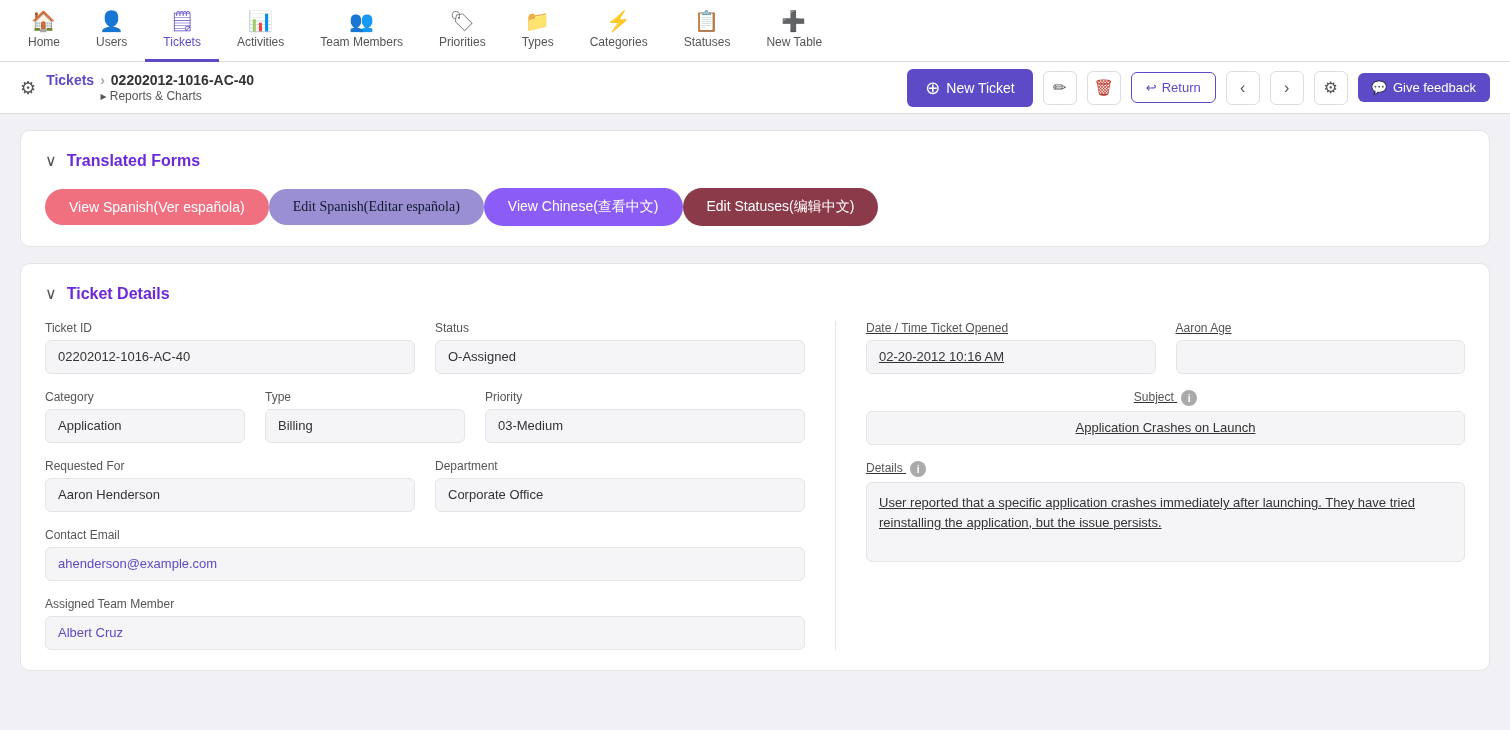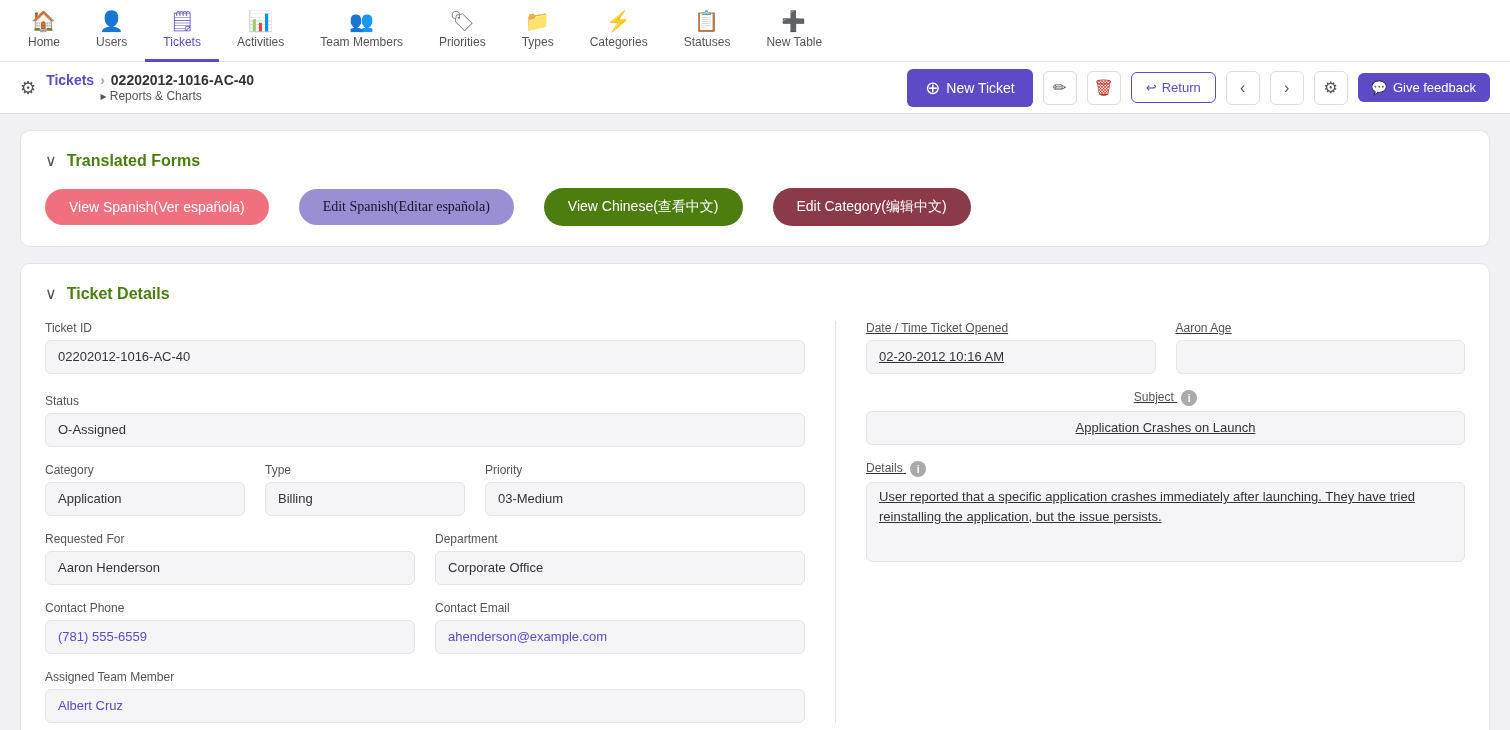--- a/index.html
+++ b/index.html
@@ -160,48 +160,47 @@
     }
     .card-header {
       display: flex;
       align-items: center;
       gap: 10px;
       margin-bottom: 18px;
     }
     .card-header h2 {
       font-size: 16px;
       font-weight: 700;
-      color: #4d7c0f;
+      color: #6d28d9;
     }
     .collapse-btn {
       background: none;
       border: none;
       cursor: pointer;
       font-size: 16px;
       color: #555;
     }
 
     
     .translated-forms-btns {
       display: flex;
-      gap: 30px;
       align-items: center;
       flex-wrap: wrap;
     }
     .tf-btn {
       border: none;
       border-radius: 20px;
       padding: 10px 24px;
       font-size: 14px;
       cursor: pointer;
       font-weight: 500;
     }
     .tf-btn-spanish-view { background: #f07080; color: #fff; }
     .tf-btn-spanish-edit { background: #9b8fd4; color: #0f172a; font-family: Liberation Serif, serif; }
-    .tf-btn-chinese-view { background: #4d7c0f; color: #fff; }
+    .tf-btn-chinese-view { background: #8b5cf6; color: #fff; }
     .tf-btn-chinese-edit { background: #8b3a4a; color: #fff; }
     .details-row {
       display: flex;
       gap: 20px;
     }
     .field-group {
       display: flex;
       flex-direction: column;
       gap: 5px;
       flex: 1;
@@ -245,21 +244,21 @@
       font-weight: bold;
       margin-left: 4px;
       vertical-align: middle;
       cursor: pointer;
     }
 
     .details-text {
       background: #f5f5f8;
       border: 1px solid #e5e5e5;
       border-radius: 6px;
-      padding: 4px 12px;
+      padding: 10px 12px;
       font-size: 13px;
       color: #333;
       min-height: 80px;
       line-height: 1.5;
     }
 
     .divider-v {
       width: 1px;
       background: #e5e5e5;
       margin: 0 10px;
@@ -356,35 +355,35 @@
 
   <div class="card">
     <div class="card-header">
       <button class="collapse-btn">∨</button>
       <h2>Translated Forms</h2>
     </div>
     <div class="translated-forms-btns">
       <button class="tf-btn tf-btn-spanish-view">View Spanish(Ver española)</button>
       <button class="tf-btn tf-btn-spanish-edit">Edit Spanish(Editar española)</button>
       <button class="tf-btn tf-btn-chinese-view">View Chinese(查看中文)</button>
-      <button class="tf-btn tf-btn-chinese-edit">Edit Category(编辑中文)</button>
+      <button class="tf-btn tf-btn-chinese-edit">Edit Statuses(编辑中文)</button>
     </div>
   </div>
 
   <div class="card">
     <div class="card-header">
       <button class="collapse-btn">∨</button>
       <h2>Ticket Details</h2>
     </div>
 
     <div class="two-column">
 
       <div class="left-panel">
 
-        <div class="details-row" style="margin-bottom:16px;flex-direction:column;">
+        <div class="details-row" style="margin-bottom:16px;">
           <div class="field-group">
             <span class="field-label">Ticket ID</span>
             <div class="field-value">02202012-1016-AC-40</div>
           </div>
           <div class="field-group">
             <span class="field-label">Status</span>
             <div class="field-value">O-Assigned</div>
           </div>
         </div>
 
@@ -408,24 +407,20 @@
             <span class="field-label">Requested For</span>
             <div class="field-value">Aaron Henderson</div>
           </div>
           <div class="field-group">
             <span class="field-label">Department</span>
             <div class="field-value">Corporate Office</div>
           </div>
         </div>
 
         <div class="details-row" style="margin-bottom:16px;">
-          <div class="field-group">
-            <span class="field-label">Contact Phone</span>
-            <div class="field-value link-value">(781) 555-6559</div>
-          </div>
           <div class="field-group">
             <span class="field-label">Contact Email</span>
             <div class="field-value email-value">ahenderson@example.com</div>
           </div>
         </div>
 
         <div class="details-row">
           <div class="field-group">
             <span class="field-label">Assigned Team Member</span>
             <div class="field-value link-value">Albert Cruz</div>

